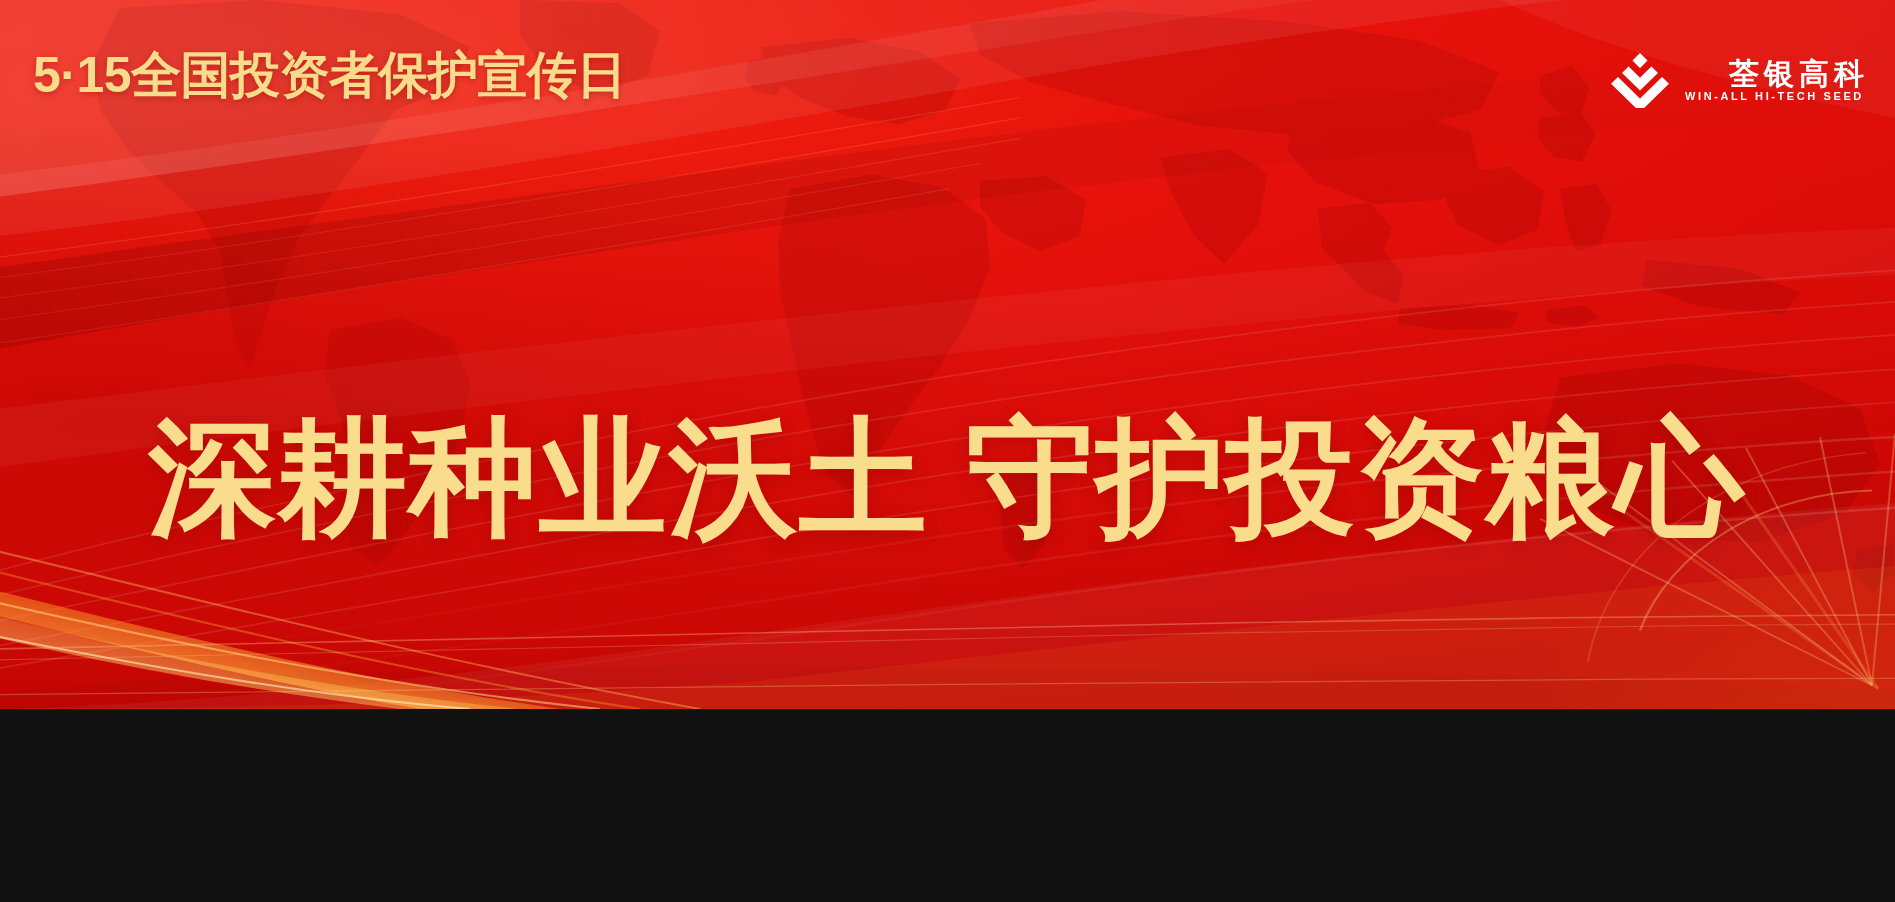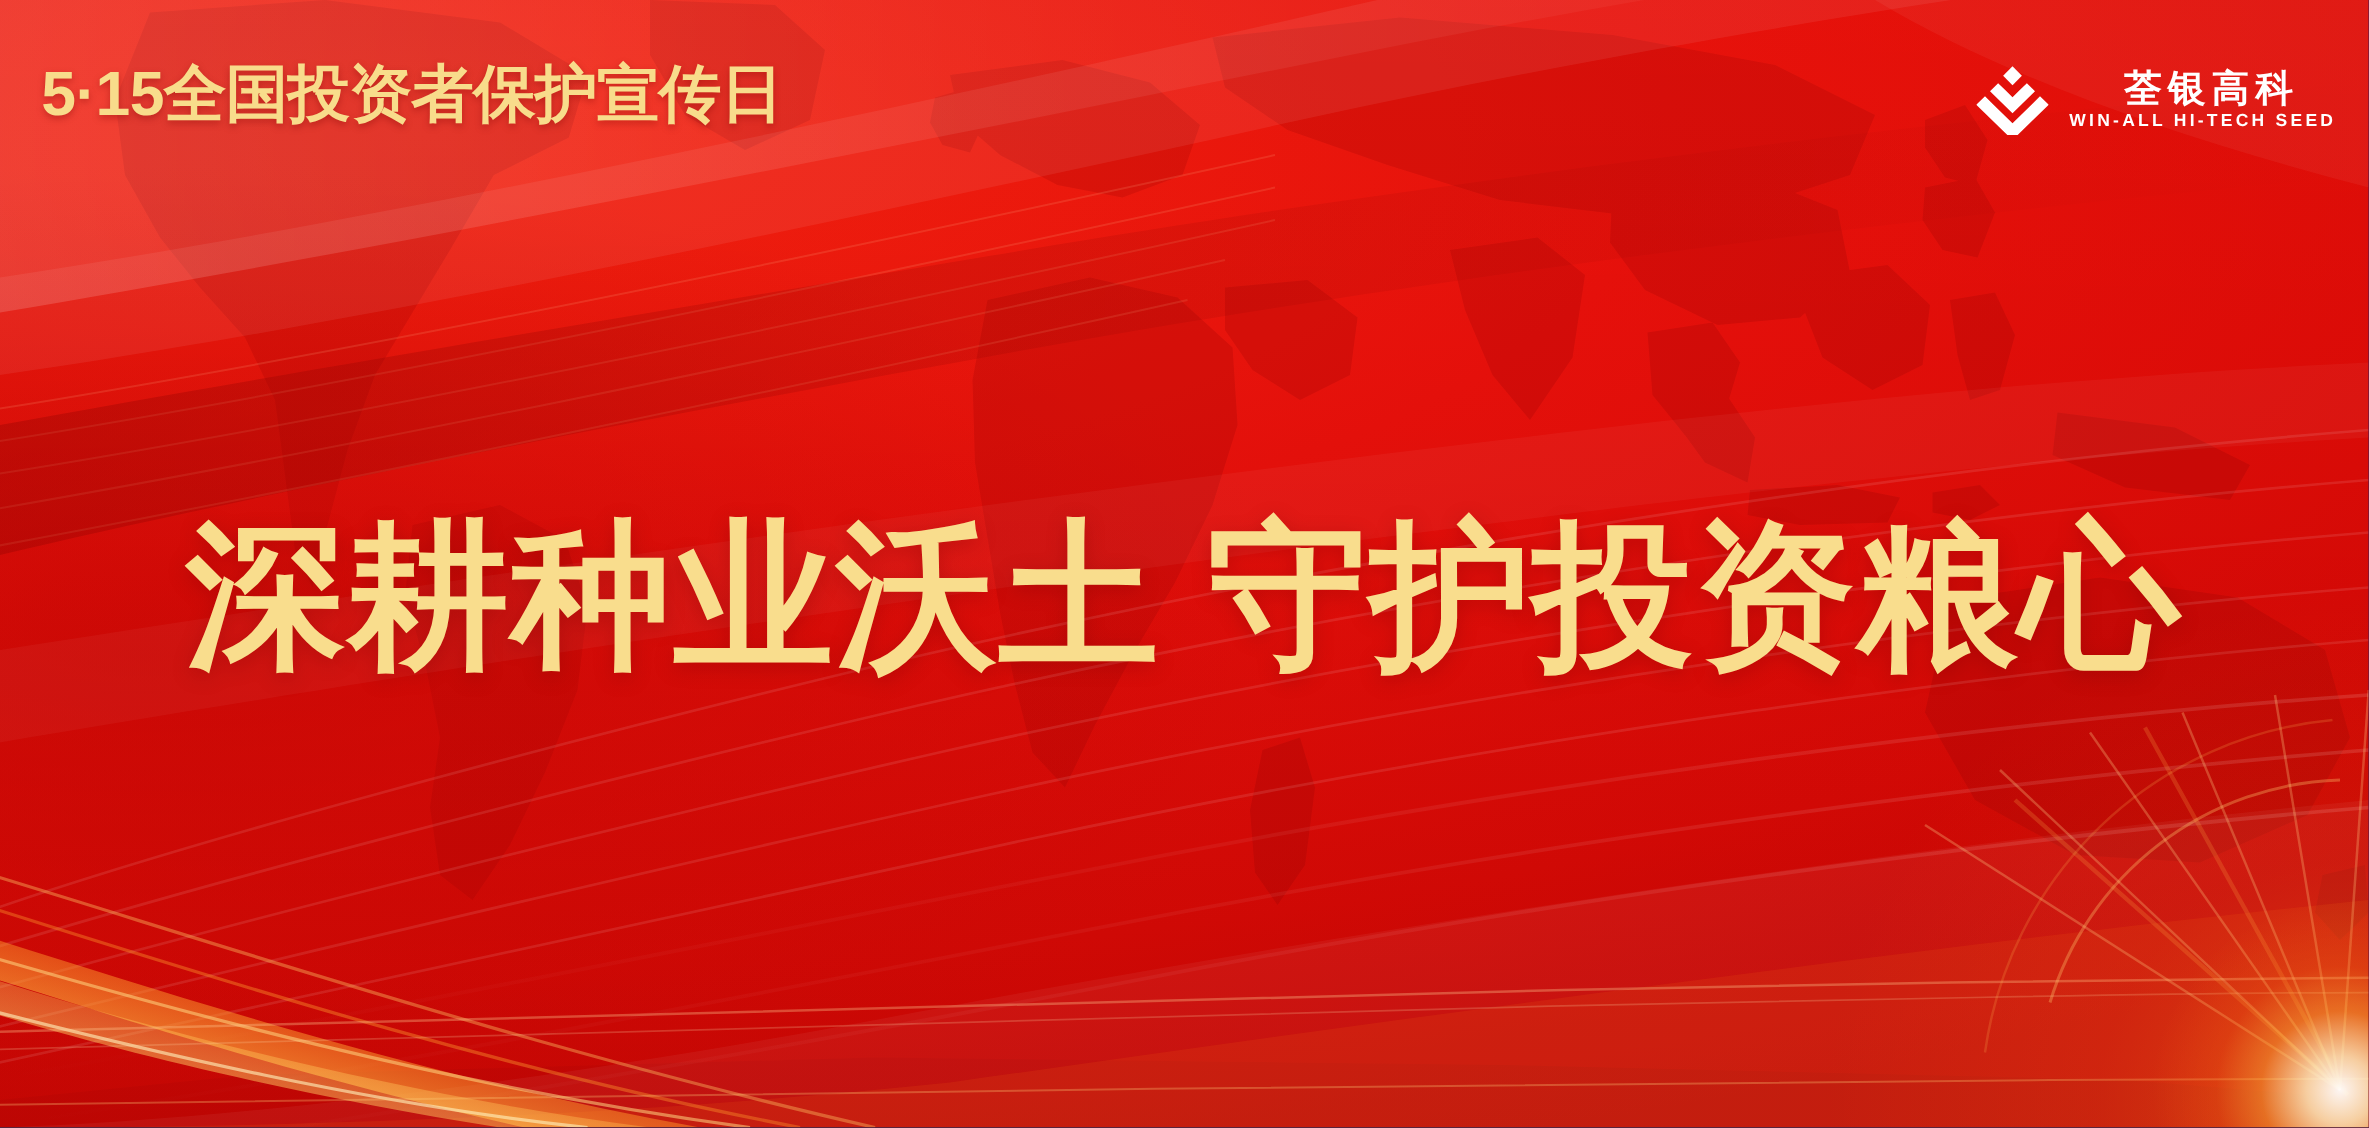--- a/index.html
+++ b/index.html
@@ -4,24 +4,24 @@
 <title>5·15 Investor Protection Banner</title>
 <style>
   html, body {
     margin: 0;
     padding: 0;
     background: #111;
   }
   #stage {
     position: relative;
     width: 1895px;
-    height: 902px;
+    height: 709px;
     overflow: hidden;
     font-family: "Liberation Sans", "DejaVu Sans", sans-serif;
-    background: #701a75;
+    background: #1d4ed8;
     user-select: none;
   }
 
   
   .bg-layer {
     position: absolute;
     inset: 0;
     width: 100%;
     height: 100%;
     pointer-events: none;
@@ -88,21 +88,21 @@
   .logo-words { display: flex; flex-direction: column; justify-content: center; gap: 2px; }
   .logo-cn {
     font-size: 30px;
     line-height: 1;
     font-weight: 700;
     color: #ffffff;
     letter-spacing: 5px;
     margin-left: 44px;
   }
   .logo-en {
-    font-size: 14px;
+    font-size: 11px;
     line-height: 1;
     font-weight: 700;
     color: #ffffff;
     letter-spacing: 2.6px;
     white-space: nowrap;
   }
 
   
   .main-title {
     position: absolute;

